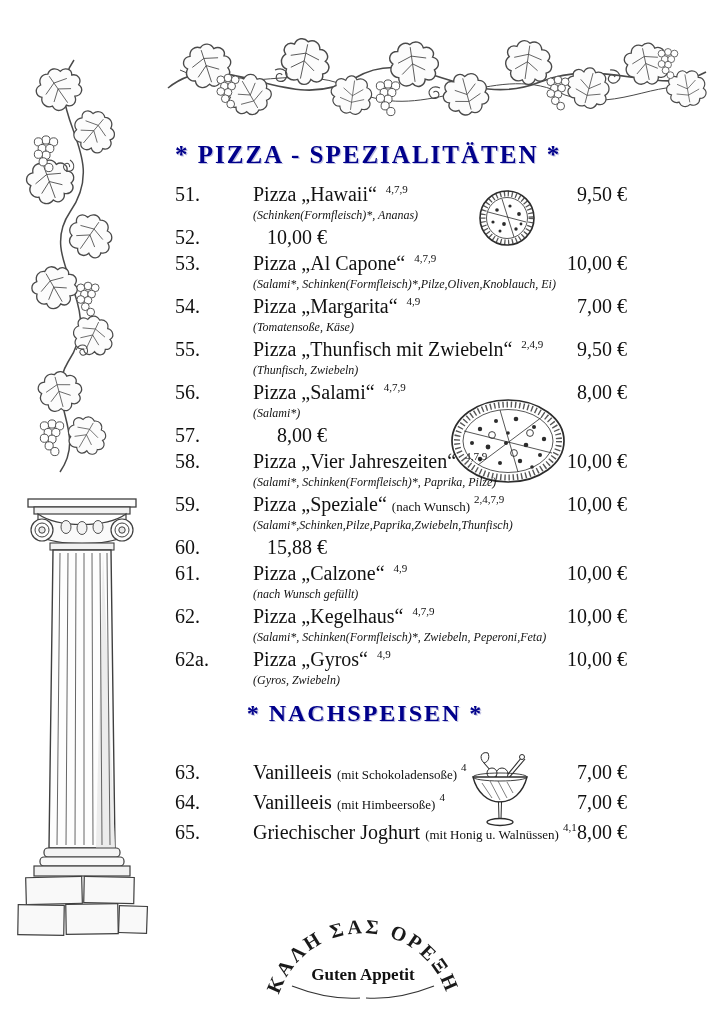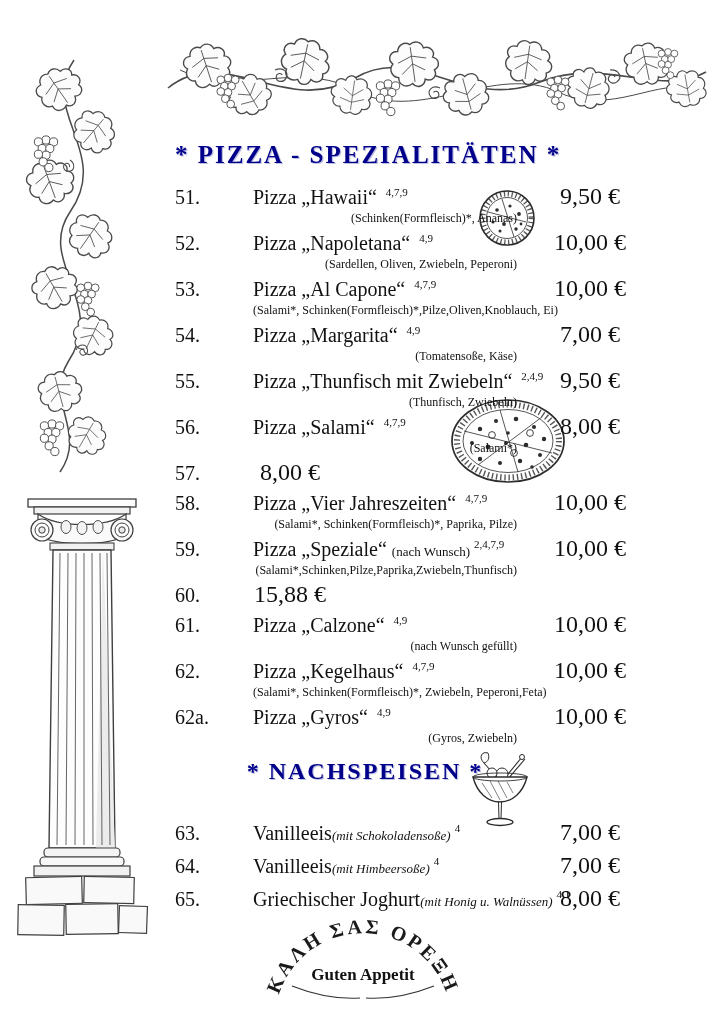--- a/index.html
+++ b/index.html
@@ -19,23 +19,23 @@
     font-family:"Liberation Serif", serif;
   }
   h1.section-title { font-size:25px; margin-bottom:14px; }
   h2.section-title { font-size:24px; margin-top:12px; margin-bottom:34px; }
   .row { display:flex; align-items:baseline; margin-bottom:3px;gap:36px; }
   .num { flex:none; width:42px; font-size:20px; }
   .mid { flex:1; min-width:0; }
   .nameline { font-size:20px; line-height:23px; white-space:nowrap; }
   .note { font-size:13px; margin-left:5px; }
   sup.sup { font-size:11px; margin-left:4px; line-height:0; }
-  .ing { font-size:12px; line-height:15px; white-space:nowrap;text-align:right; }
-  .detail { font-size:13px; font-style:italic; }
-  .price { flex:none; width:74px; text-align:center; font-size:24px; }
+  .ing { font-size:12px; font-style:italic; line-height:15px; white-space:nowrap; }
+  .detail { font-size:13px; margin-left:5px; }
+  .price { flex:none; width:74px; text-align:right; font-size:20px; }
   .drow { margin-bottom:5px; }
   .drow .nameline { line-height:23px; }
 </style>
 </head>
 <body>
 
 <div class="page">
 
   <svg class="decor" viewBox="0 0 724 1024" xmlns="http://www.w3.org/2000/svg" aria-hidden="true">
     <defs>
@@ -231,26 +231,20 @@
             <div class="nameline">
               <span class="nm">Pizza „Hawaii“</span><span class="note"></span><sup class="sup">4,7,9</sup>
             </div>
             <div class="ing">(Schinken(Formfleisch)*, Ananas)</div>
           </div>
           <div class="price">9,50 €</div>
         </div>
 
         <div class="row">
           <div class="num">52.</div>
-          <div class="mid">
-            <div class="nameline">
-              <span class="nm">Pizza „Napoletana“</span><span class="note"></span><sup class="sup">4,9</sup>
-            </div>
-            <div class="ing">(Sardellen, Oliven, Zwiebeln, Peperoni)</div>
-          </div>
           <div class="price">10,00 €</div>
         </div>
 
         <div class="row">
           <div class="num">53.</div>
           <div class="mid">
             <div class="nameline">
               <span class="nm">Pizza „Al Capone“</span><span class="note"></span><sup class="sup">4,7,9</sup>
             </div>
             <div class="ing">(Salami*, Schinken(Formfleisch)*,Pilze,Oliven,Knoblauch, Ei)</div>

